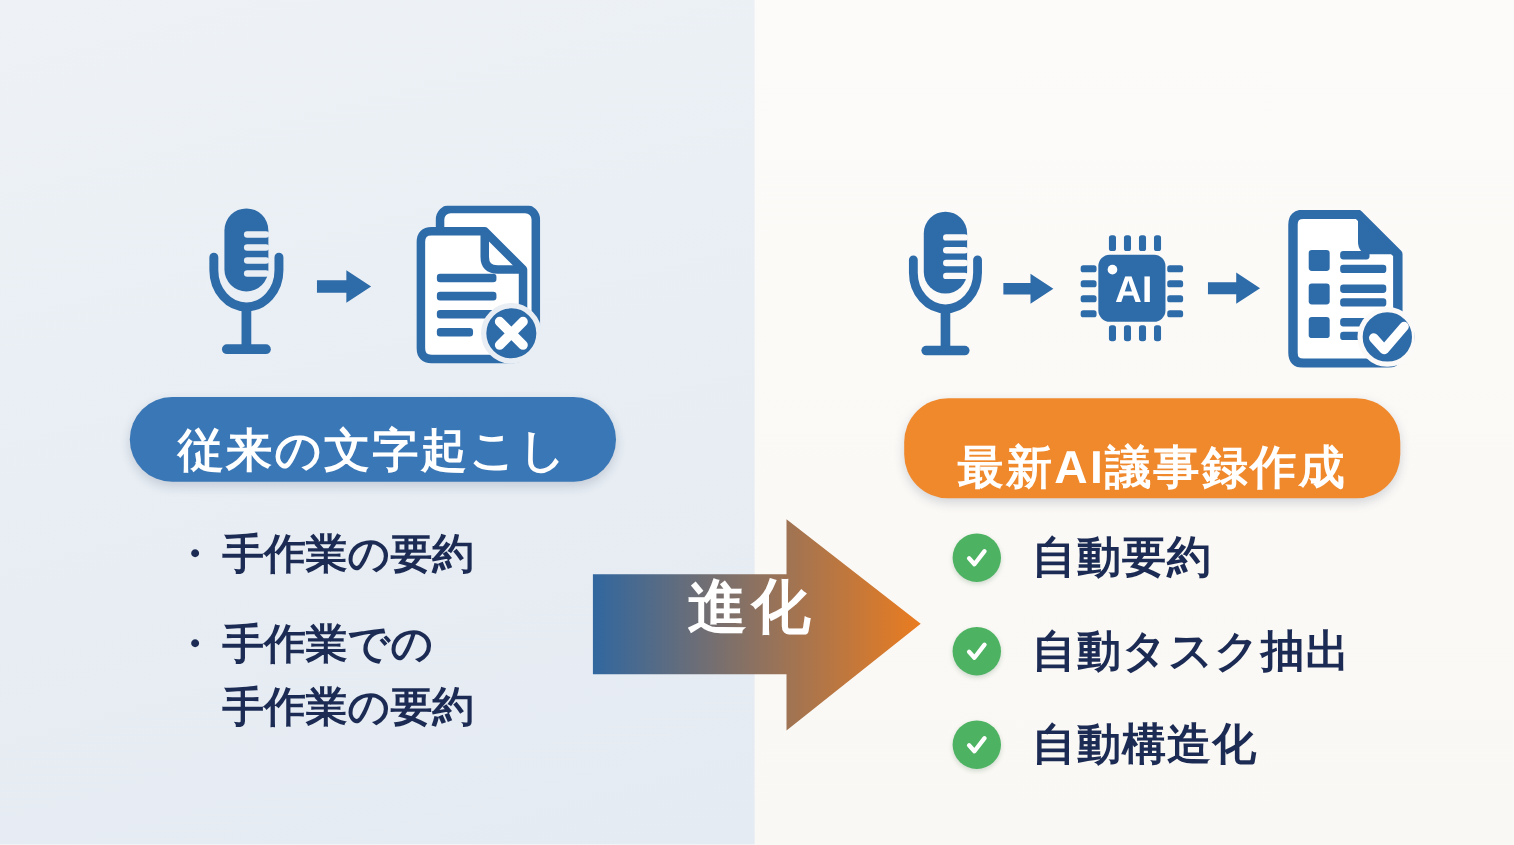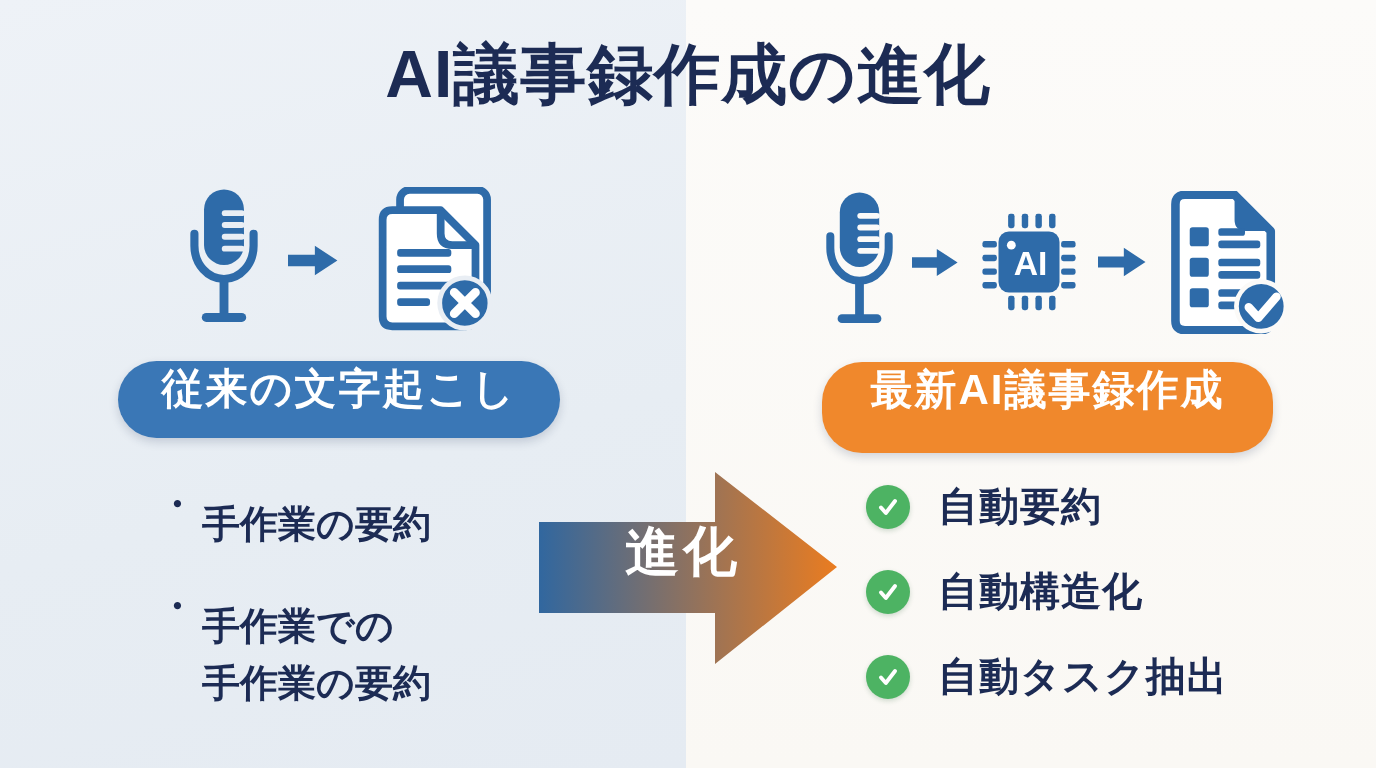--- a/index.html
+++ b/index.html
@@ -40,21 +40,21 @@
     height: 148px;
   }
   .icon-row.left-icons  { left: 187px; top: 186px; gap: 27px; }
   .icon-row.right-icons { left: 823px; top: 188px; gap: 16px; }
   .icon-row svg { display: block; flex: 0 0 auto; }
 
   
   .pill {
     position: absolute;
     display: flex;
-    align-items: flex-start;
+    align-items: flex-end;
     justify-content: center;
     color: #ffffff;
     font-weight: 800;
     font-size: 42px;
     letter-spacing: 2px;
     border-radius: 40px;
     box-shadow: 0 4px 10px rgba(25, 45, 85, 0.18);
   }
   .pill-blue {
     left: 118px; top: 361px;
@@ -74,21 +74,21 @@
     display: flex;
     flex-direction: column;
     gap: 25px;
     color: #1c2b54;
     font-size: 38px;
     font-weight: 800;
     line-height: 1.5;
   }
   .bullet-row { display: flex; }
   .bullet-mark { flex: 0 0 44px; }
-  .bullet-text { white-space: pre-line; margin-top: 20px; }
+  .bullet-text { white-space: pre-line; }
 
   
   .evo-arrow { position: absolute; left: 537px; top: 470px; }
   .evo-label {
     position: absolute;
     left: 558px; top: 516px;
     width: 250px;
     text-align: center;
     font-size: 54px;
     font-weight: 800;
@@ -132,21 +132,20 @@
   .left-icons  .mic-stripe { fill: #e9eef4; }
   .right-icons .mic-stripe { fill: #fbfaf8; }
 </style>
 </head>
 <body>
 
 <div class="stage">
 
   <div class="left-bg"></div>
 
-  <h1 class="title">AI議事録作成の進化</h1>
 
   <div class="icon-row left-icons">
     <svg width="74" height="145" viewBox="0 0 100 196">
       <rect class="blue-fill" x="23" y="2" width="54" height="102" rx="27"></rect>
       <rect class="mic-stripe" x="47" y="30" width="31" height="8" rx="4"></rect>
       <rect class="mic-stripe" x="47" y="46" width="31" height="8" rx="4"></rect>
       <rect class="mic-stripe" x="47" y="62" width="31" height="8" rx="4"></rect>
       <rect class="mic-stripe" x="47" y="78" width="31" height="8" rx="4"></rect>
       <path class="blue-stroke" d="M10 62 v16 c0 25 18 45 40 45 s40 -20 40 -45 v-16" fill="none" stroke-width="11" stroke-linecap="round"></path>
       <rect class="blue-fill" x="44" y="121" width="12" height="50"></rect>
@@ -261,25 +260,25 @@
           </svg>
       </span>
       <span class="check-text">自動要約</span>
     </div>
     <div class="check-row">
       <span class="check-circle">
         <svg width="26" height="26" viewBox="0 0 24 24">
             <path d="M5.5 12.5 l4.5 5 L18.5 6.5" stroke="#ffffff" stroke-width="3.6" fill="none" stroke-linecap="round" stroke-linejoin="round"></path>
           </svg>
       </span>
-      <span class="check-text">自動構造化</span>
+      <span class="check-text">自動タスク抽出</span>
     </div>
     <div class="check-row">
       <span class="check-circle">
         <svg width="26" height="26" viewBox="0 0 24 24">
             <path d="M5.5 12.5 l4.5 5 L18.5 6.5" stroke="#ffffff" stroke-width="3.6" fill="none" stroke-linecap="round" stroke-linejoin="round"></path>
           </svg>
       </span>
-      <span class="check-text">自動タスク抽出</span>
+      <span class="check-text">自動構造化</span>
     </div>
   </div>
 
 </div>
 
 </body></html>

